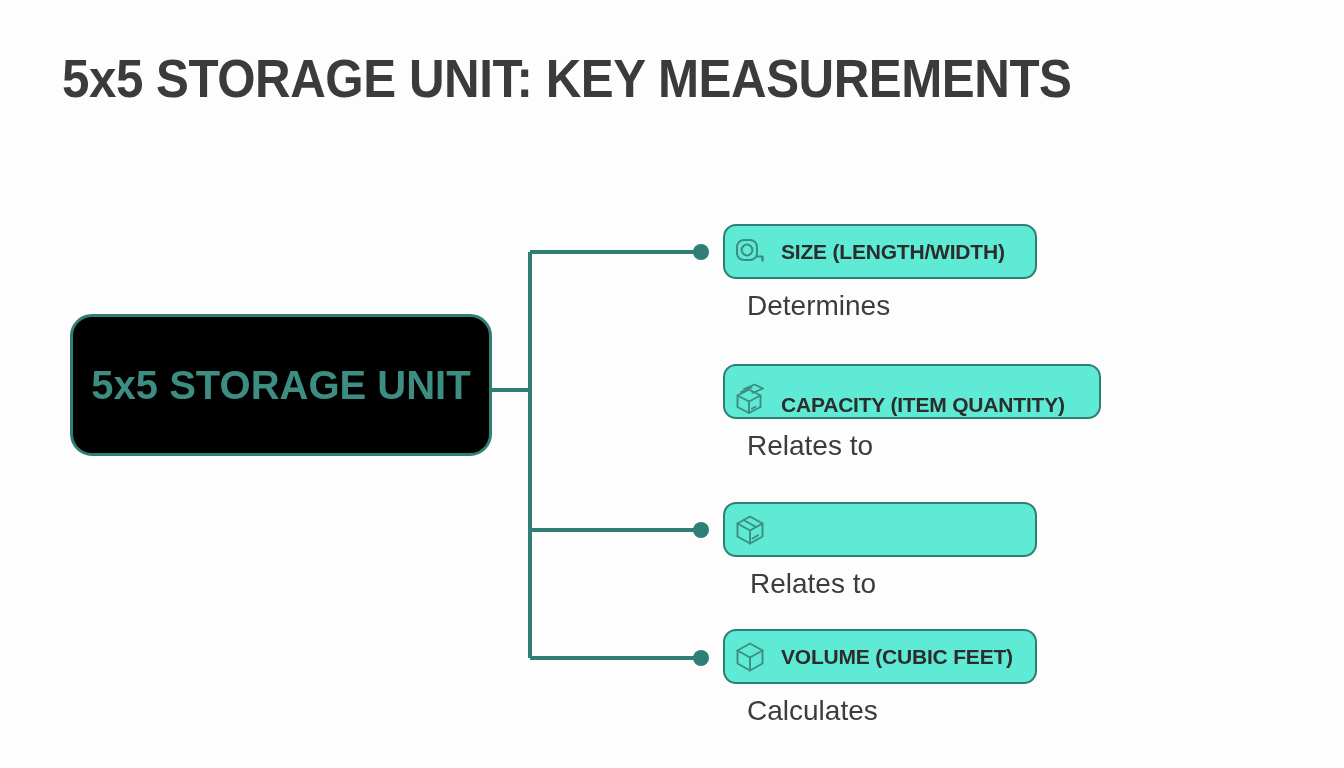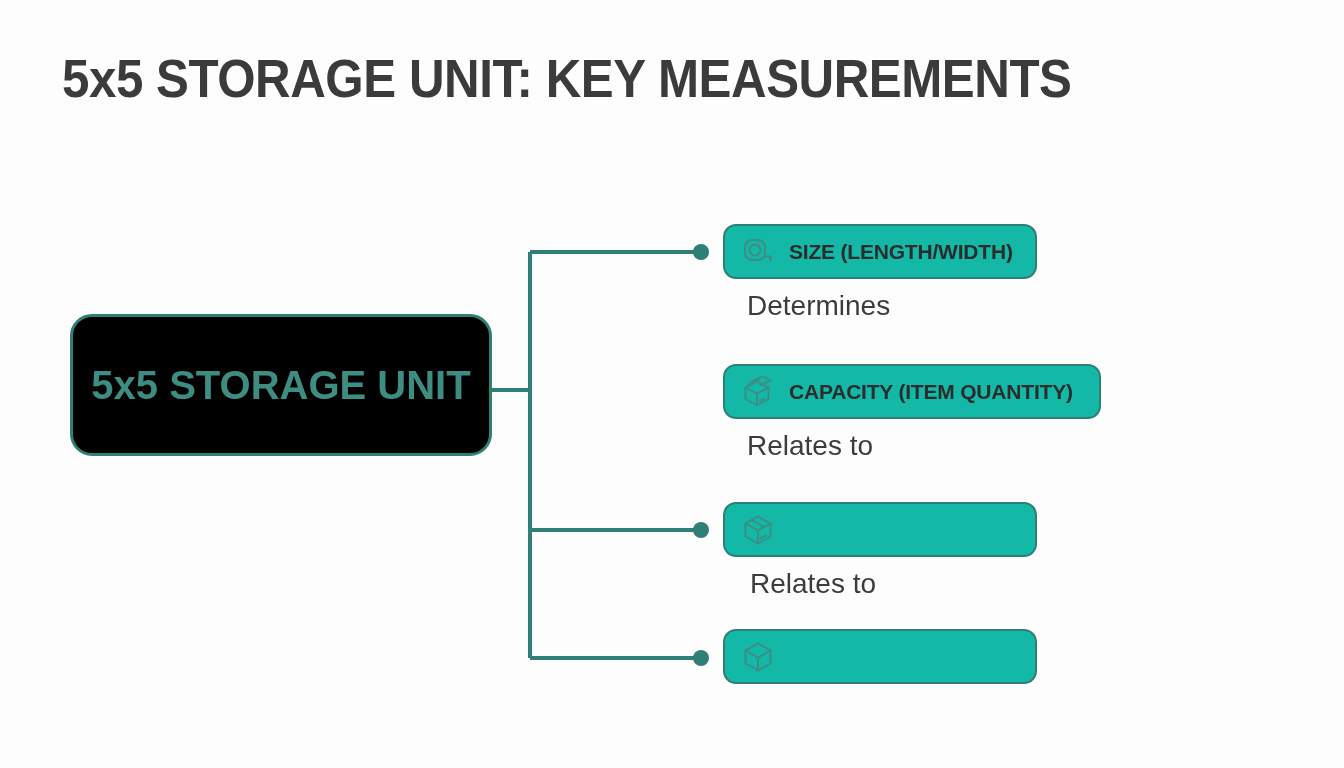--- a/index.html
+++ b/index.html
@@ -68,26 +68,26 @@
     pointer-events: none;
   }
 
   
   .branch-row {
     position: absolute;
   }
   .branch-box {
     border: 2.6px solid #2f7f76;
     border-radius: 13px;
-    background: #14b8a6;
+    background: #5eead4;
     box-sizing: border-box;
     height: 55px;
     display: flex;
     align-items: center;
-    padding-left: 16px;
+    padding-left: 8px;
   }
   .branch-icon {
     width: 34px;
     height: 34px;
     flex: 0 0 34px;
     display: block;
   }
   .branch-label {
     margin-left: 14px;
     font-size: 21px;
@@ -106,21 +106,21 @@
   }
   .branch-caption.indent-more {
     margin-left: 27px;
   }
 
   
   #row-size        { left: 723px; top: 224px; }
   #row-size .branch-box { width: 314px; }
 
   #row-capacity    { left: 723px; top: 364px; }
-  #row-capacity .branch-box { width: 378px; }
+  #row-capacity .branch-box { width: 378px; align-items: flex-end; }
 
   #row-unnamed     { left: 723px; top: 502px; }
   #row-unnamed .branch-box { width: 314px; }
 
   #row-volume      { left: 723px; top: 629px; }
   #row-volume .branch-box { width: 314px; }
 </style>
 </head>
 <body>
 
@@ -205,16 +205,18 @@
 
   <div class="branch-row" id="row-volume">
     <div class="branch-box">
       <svg class="branch-icon" viewBox="0 0 34 34" xmlns="http://www.w3.org/2000/svg">
         <g fill="none" stroke="#3d8d83" stroke-width="1.9" stroke-linecap="round" stroke-linejoin="round">
           <path d="M17 3.5 L29.5 10.5 V23.5 L17 30.5 L4.5 23.5 V10.5 Z"></path>
           <path d="M4.5 10.5 L17 17.5 L29.5 10.5"></path>
           <path d="M17 17.5 V30.5"></path>
         </g>
       </svg>
-    </div>
+      <span class="branch-label">VOLUME (CUBIC FEET)</span>
+    </div>
+    <div class="branch-caption">Calculates</div>
   </div>
 
 </div>
 
 </body></html>

